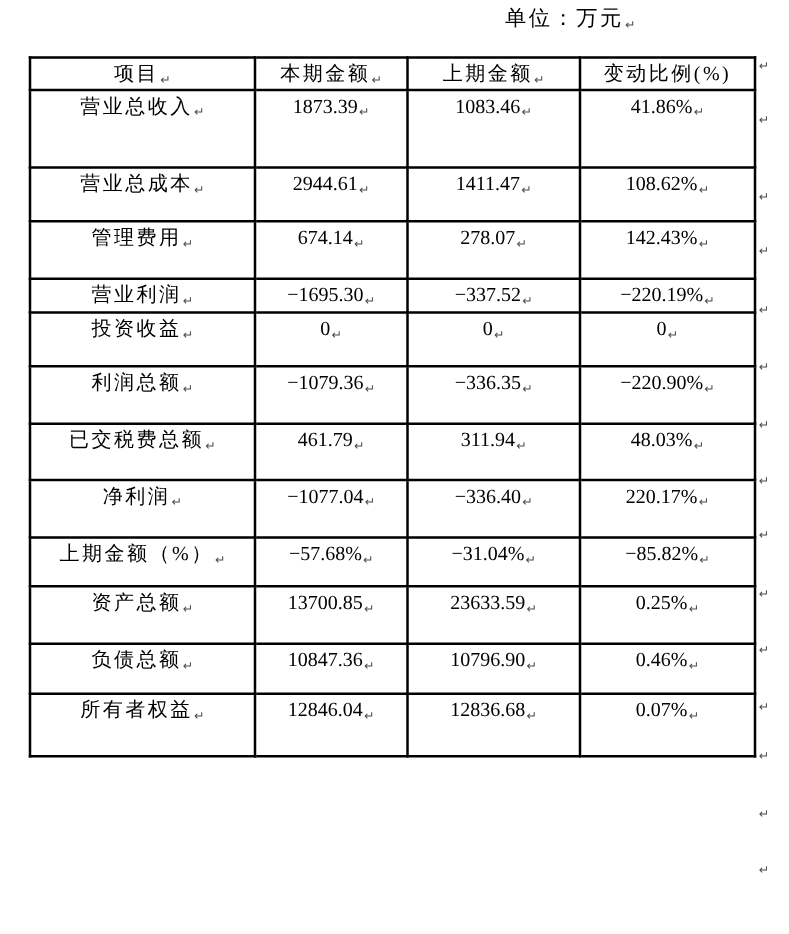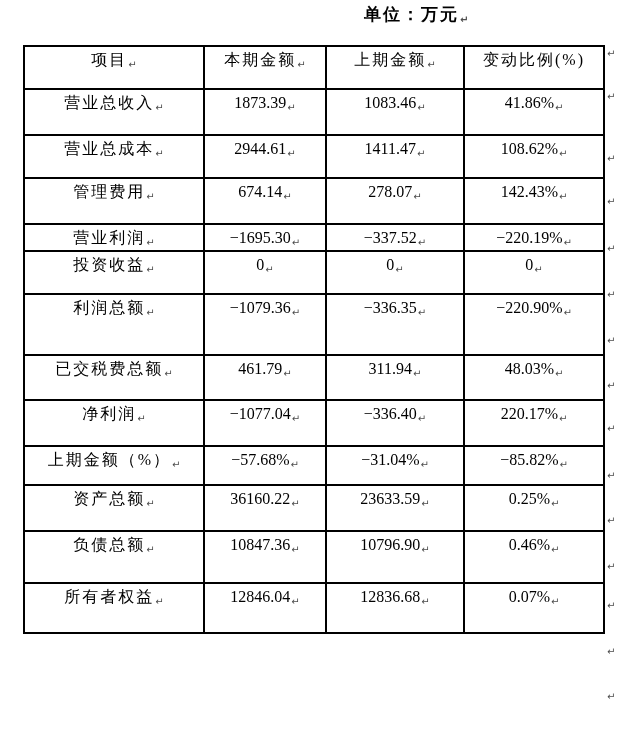--- a/index.html
+++ b/index.html
@@ -3,22 +3,22 @@
 <meta charset="utf-8">
 <style>
   html,body{margin:0;padding:0;}
   body{
     width:631px;height:747px;background:#ffffff;color:#000;
     font-family:"Liberation Serif","DejaVu Serif",serif;
     overflow:hidden;
   }
   .page{position:relative;width:631px;height:747px;background:#fff;}
   .unit-line{
-    position:absolute;left:364px;top:3px;
-    font-size:17px;font-weight:bold;letter-spacing:2px;white-space:nowrap;
+    position:absolute;left:404px;top:3px;
+    font-size:17px;font-weight:normal;letter-spacing:2px;white-space:nowrap;
   }
   table.fin{
     position:absolute;left:23px;top:45px;width:580px;
     border-collapse:collapse;table-layout:fixed;
   }
   .fin th,.fin td{
     border:2px solid #000;
     text-align:center;vertical-align:top;
     padding:4px 2px 0 2px;
     font-size:16px;line-height:1.15;font-weight:normal;
@@ -46,27 +46,27 @@
   <div class="unit-line"><span>单位：万元</span><span class="pm">↵</span></div>
 
   <table class="fin">
     <colgroup>
       <col style="width:180px">
         <col style="width:122px">
         <col style="width:138px">
         <col style="width:140px">
     </colgroup>
     <tbody>
-        <tr style="height:43px">
+        <tr style="height:26px">
       <th><span>项目</span><span class="pm">↵</span></th>
       <th><span>本期金额</span><span class="pm">↵</span></th>
       <th><span>上期金额</span><span class="pm">↵</span></th>
       <th><span>变动比例(%)</span></th>
     </tr>
-    <tr style="height:46px">
+    <tr style="height:62px">
       <td class="item"><span>营业总收入</span><span class="pm">↵</span></td>
       <td><span>1873.39</span><span class="pm">↵</span></td>
       <td><span>1083.46</span><span class="pm">↵</span></td>
       <td><span>41.86%</span><span class="pm">↵</span></td>
     </tr>
     <tr style="height:43px">
       <td class="item"><span>营业总成本</span><span class="pm">↵</span></td>
       <td><span>2944.61</span><span class="pm">↵</span></td>
       <td><span>1411.47</span><span class="pm">↵</span></td>
       <td><span>108.62%</span><span class="pm">↵</span></td>
@@ -82,21 +82,21 @@
       <td><span>−1695.30</span><span class="pm">↵</span></td>
       <td><span>−337.52</span><span class="pm">↵</span></td>
       <td><span>−220.19%</span><span class="pm">↵</span></td>
     </tr>
     <tr style="height:43px">
       <td class="item"><span>投资收益</span><span class="pm">↵</span></td>
       <td><span>0</span><span class="pm">↵</span></td>
       <td><span>0</span><span class="pm">↵</span></td>
       <td><span>0</span><span class="pm">↵</span></td>
     </tr>
-    <tr style="height:61px">
+    <tr style="height:46px">
       <td class="item"><span>利润总额</span><span class="pm">↵</span></td>
       <td><span>−1079.36</span><span class="pm">↵</span></td>
       <td><span>−336.35</span><span class="pm">↵</span></td>
       <td><span>−220.90%</span><span class="pm">↵</span></td>
     </tr>
     <tr style="height:45px">
       <td class="item"><span>已交税费总额</span><span class="pm">↵</span></td>
       <td><span>461.79</span><span class="pm">↵</span></td>
       <td><span>311.94</span><span class="pm">↵</span></td>
       <td><span>48.03%</span><span class="pm">↵</span></td>
@@ -108,25 +108,25 @@
       <td><span>220.17%</span><span class="pm">↵</span></td>
     </tr>
     <tr style="height:39px">
       <td class="item"><span>上期金额（%）</span><span class="pm">↵</span></td>
       <td><span>−57.68%</span><span class="pm">↵</span></td>
       <td><span>−31.04%</span><span class="pm">↵</span></td>
       <td><span>−85.82%</span><span class="pm">↵</span></td>
     </tr>
     <tr style="height:46px">
       <td class="item"><span>资产总额</span><span class="pm">↵</span></td>
-      <td><span>36160.22</span><span class="pm">↵</span></td>
+      <td><span>13700.85</span><span class="pm">↵</span></td>
       <td><span>23633.59</span><span class="pm">↵</span></td>
       <td><span>0.25%</span><span class="pm">↵</span></td>
     </tr>
-    <tr style="height:52px">
+    <tr style="height:40px">
       <td class="item"><span>负债总额</span><span class="pm">↵</span></td>
       <td><span>10847.36</span><span class="pm">↵</span></td>
       <td><span>10796.90</span><span class="pm">↵</span></td>
       <td><span>0.46%</span><span class="pm">↵</span></td>
     </tr>
     <tr style="height:50px">
       <td class="item"><span>所有者权益</span><span class="pm">↵</span></td>
       <td><span>12846.04</span><span class="pm">↵</span></td>
       <td><span>12836.68</span><span class="pm">↵</span></td>
       <td><span>0.07%</span><span class="pm">↵</span></td>

